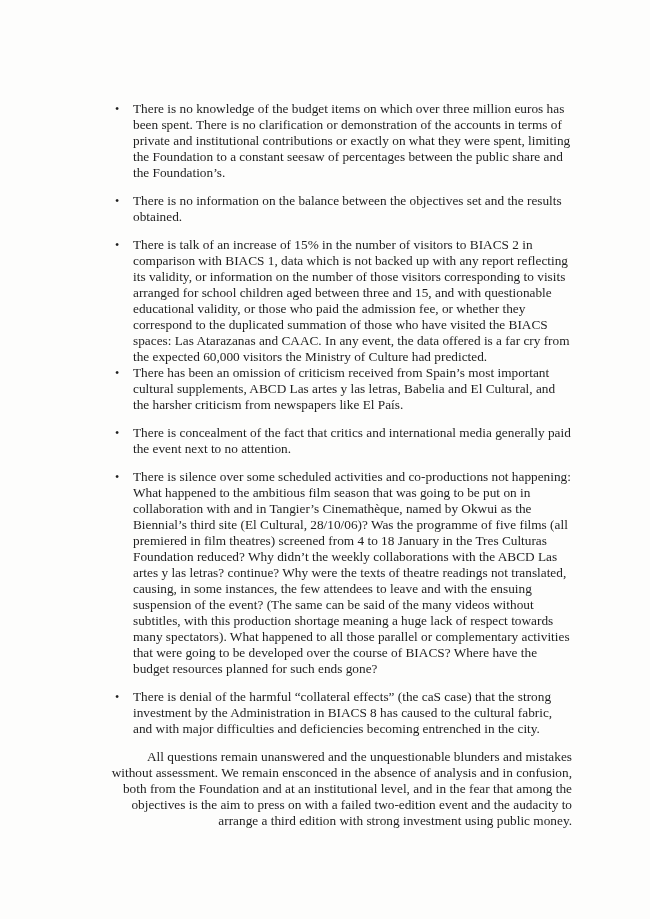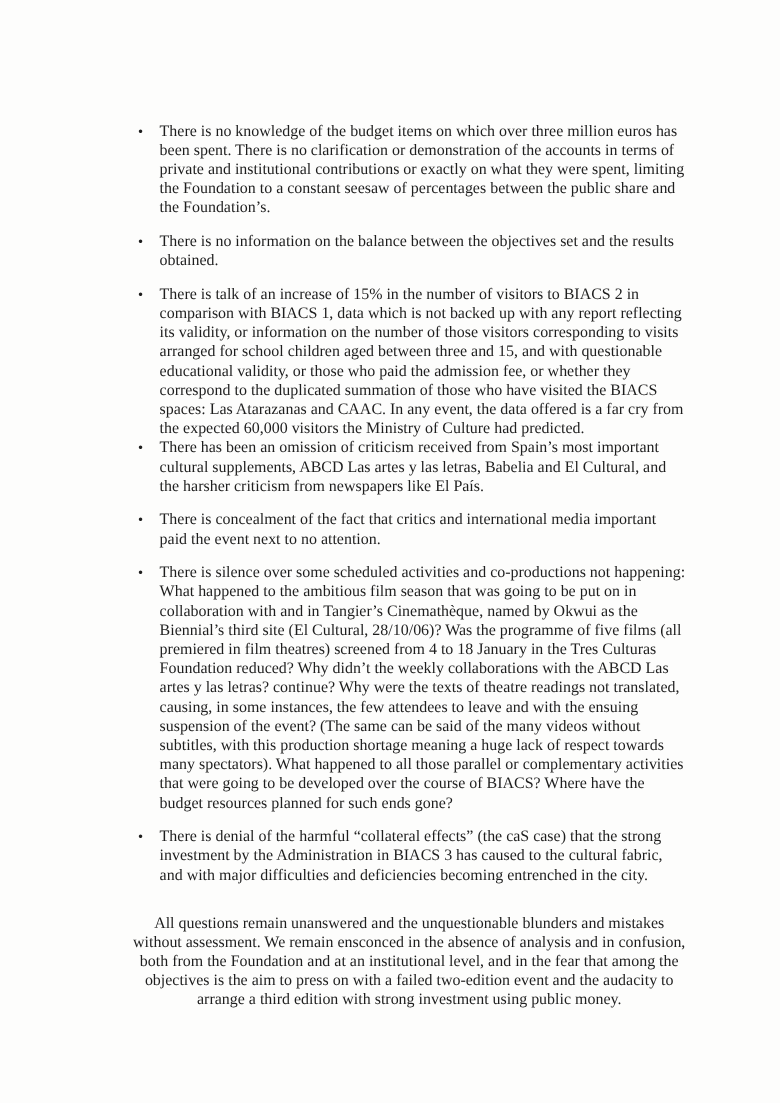--- a/index.html
+++ b/index.html
@@ -36,22 +36,22 @@
     width: 23px;
     padding-left: 5px;
     box-sizing: border-box;
     font-size: 12px;
   }
   .bullet-text {
     flex: 1 1 auto;
     text-align: left;
   }
   .closing-paragraph {
-    margin-top: 24px;
-    text-align: center;
+    margin-top: 12px;
+    text-align: right;
   }
   .it {
   }
 </style>
 </head>
 <body>
 
 <div class="page" style="background: rgb(253, 253, 252); color: rgb(30, 30, 30);">
   <div class="content">
     <div>
@@ -66,26 +66,26 @@
         <div class="bullet-item">
           <span class="bullet-marker">•</span>
           <div class="bullet-text"><span>There is talk of an increase of 15% in the number of visitors to BIACS 2 in comparison with BIACS 1, data which is not backed up with any report reflecting its validity, or information on the number of those visitors corresponding to visits arranged for school children aged between three and 15, and with questionable educational validity, or those who paid the admission fee, or whether they correspond to the duplicated summation of those who have visited the BIACS spaces: Las Atarazanas and CAAC. In any event, the data offered is a far cry from the expected 60,000 visitors the Ministry of Culture had predicted.</span></div>
         </div>
         <div class="bullet-item no-gap">
           <span class="bullet-marker">•</span>
           <div class="bullet-text"><span>There has been an omission of criticism received from Spain’s most important cultural supplements, </span><span class="it">ABCD Las artes y las letras</span><span>, </span><span class="it">Babelia</span><span> and </span><span class="it">El Cultural</span><span>, and the harsher criticism from newspapers like </span><span class="it">El País</span><span>.</span></div>
         </div>
         <div class="bullet-item">
           <span class="bullet-marker">•</span>
-          <div class="bullet-text"><span>There is concealment of the fact that critics and international media important paid the event next to no attention.</span></div>
+          <div class="bullet-text"><span>There is concealment of the fact that critics and international media generally paid the event next to no attention.</span></div>
         </div>
         <div class="bullet-item">
           <span class="bullet-marker">•</span>
           <div class="bullet-text"><span>There is silence over some scheduled activities and co-productions not happening: What happened to the ambitious film season that was going to be put on in collaboration with and in Tangier’s </span><span class="it">Cinemathèque</span><span>, named by Okwui as the Biennial’s third site (</span><span class="it">El Cultural</span><span>, 28/10/06)? Was the programme of five films (all premiered in film theatres) screened from 4 to 18 January in the Tres Culturas Foundation reduced? Why didn’t the weekly collaborations with the </span><span class="it">ABCD Las artes y las letras?</span><span> continue? Why were the texts of theatre readings not translated, causing, in some instances, the few attendees to leave and with the ensuing suspension of the event? (The same can be said of the many videos without subtitles, with this production shortage meaning a huge lack of respect towards many spectators). What happened to all those parallel or complementary activities that were going to be developed over the course of BIACS? Where have the budget resources planned for such ends gone?</span></div>
         </div>
         <div class="bullet-item">
           <span class="bullet-marker">•</span>
-          <div class="bullet-text"><span>There is denial of the harmful “collateral effects” (the caS case) that the strong investment by the Administration in BIACS 3 has caused to the cultural fabric, and with major difficulties and deficiencies becoming entrenched in the city.</span></div>
+          <div class="bullet-text"><span>There is denial of the harmful “collateral effects” (the caS case) that the strong investment by the Administration in BIACS 8 has caused to the cultural fabric, and with major difficulties and deficiencies becoming entrenched in the city.</span></div>
         </div>
       </div>
     <div class="closing-paragraph"><span>All questions remain unanswered and the unquestionable blunders and mistakes without assessment. We remain ensconced in the absence of analysis and in confusion, both from the Foundation and at an institutional level, and in the fear that among the objectives is the aim to press on with a failed two-edition event and the audacity to arrange a third edition with strong investment using public money.</span></div>
   </div>
 </div>
 
 </body></html>

